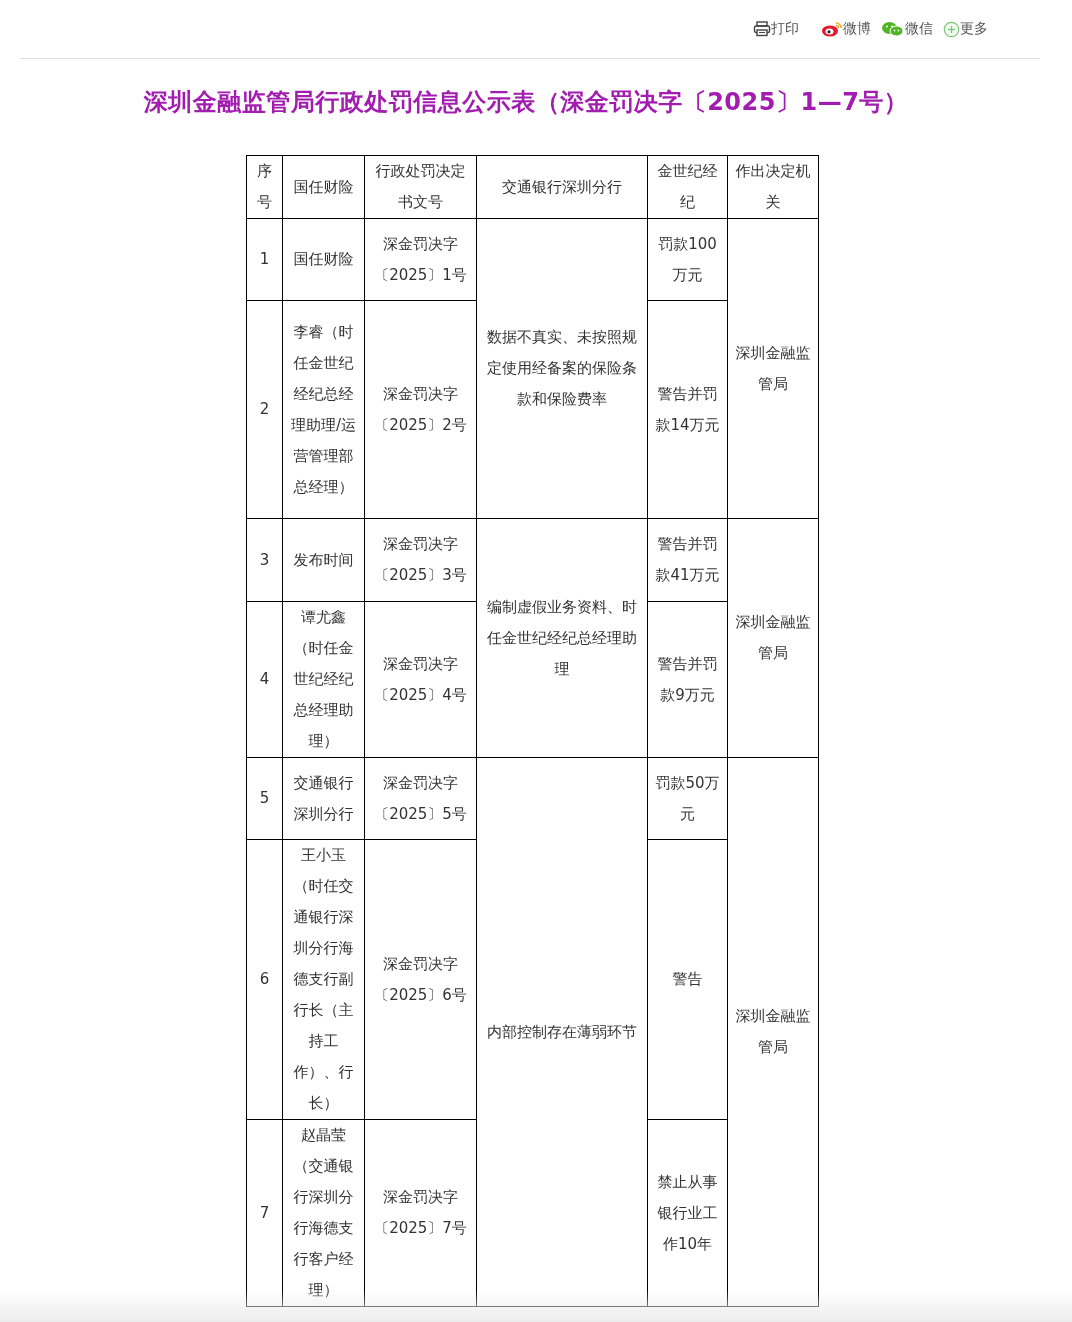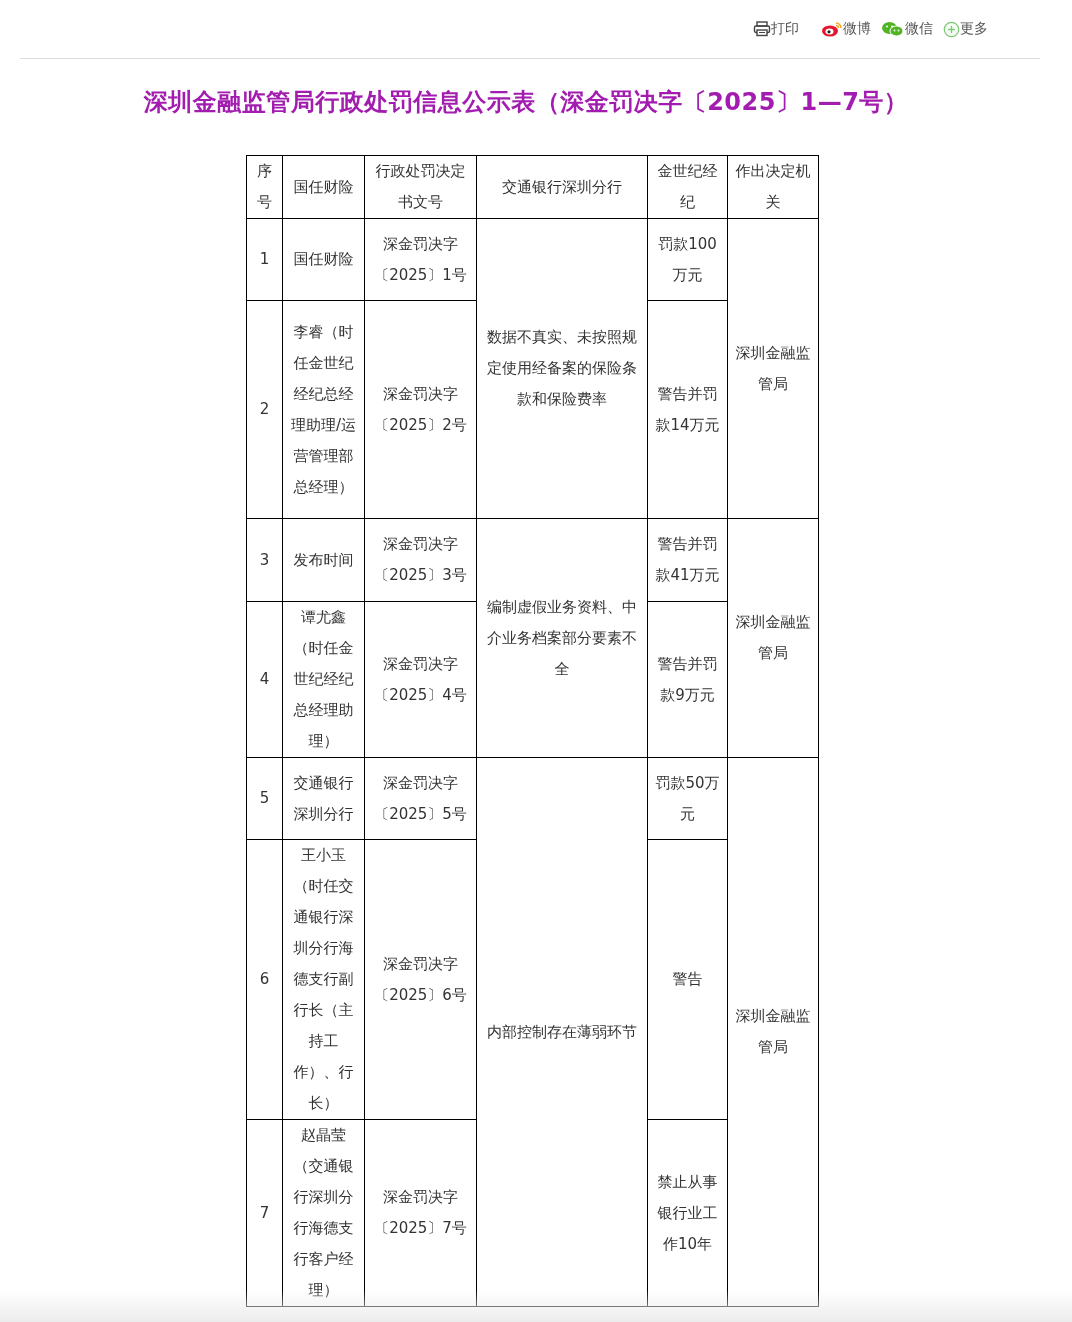--- a/index.html
+++ b/index.html
@@ -127,21 +127,21 @@
   <tr style="height:218px">
     <td style="padding:0 2px">2</td>
     <td>李睿（时任金世纪经纪总经理助理/运营管理部总经理）</td>
     <td>深金罚决字〔2025〕2号</td>
     <td>警告并罚款14万元</td>
   </tr>
   <tr style="height:83px">
     <td style="padding:0 2px">3</td>
     <td>发布时间</td>
     <td>深金罚决字〔2025〕3号</td>
-    <td rowspan="2">编制虚假业务资料、中介业务档案部分要素不全</td>
+    <td rowspan="2">编制虚假业务资料、时任金世纪经纪总经理助理</td>
     <td>警告并罚款41万元</td>
     <td rowspan="2">深圳金融监管局</td>
   </tr>
   <tr style="height:156px">
     <td style="padding:0 2px">4</td>
     <td>谭尤鑫（时任金世纪经纪总经理助理）</td>
     <td>深金罚决字〔2025〕4号</td>
     <td>警告并罚款9万元</td>
   </tr>
   <tr style="height:82px">

